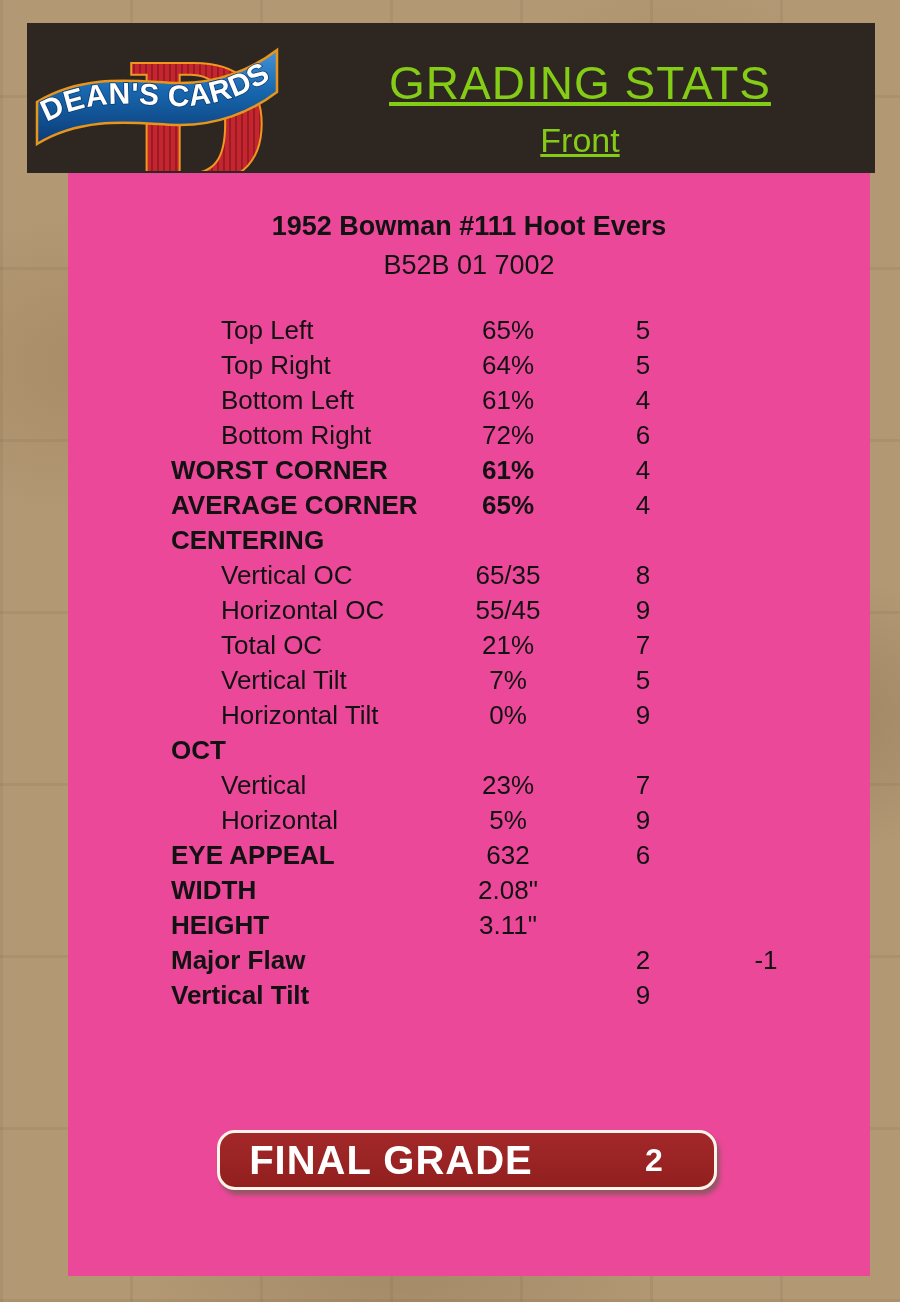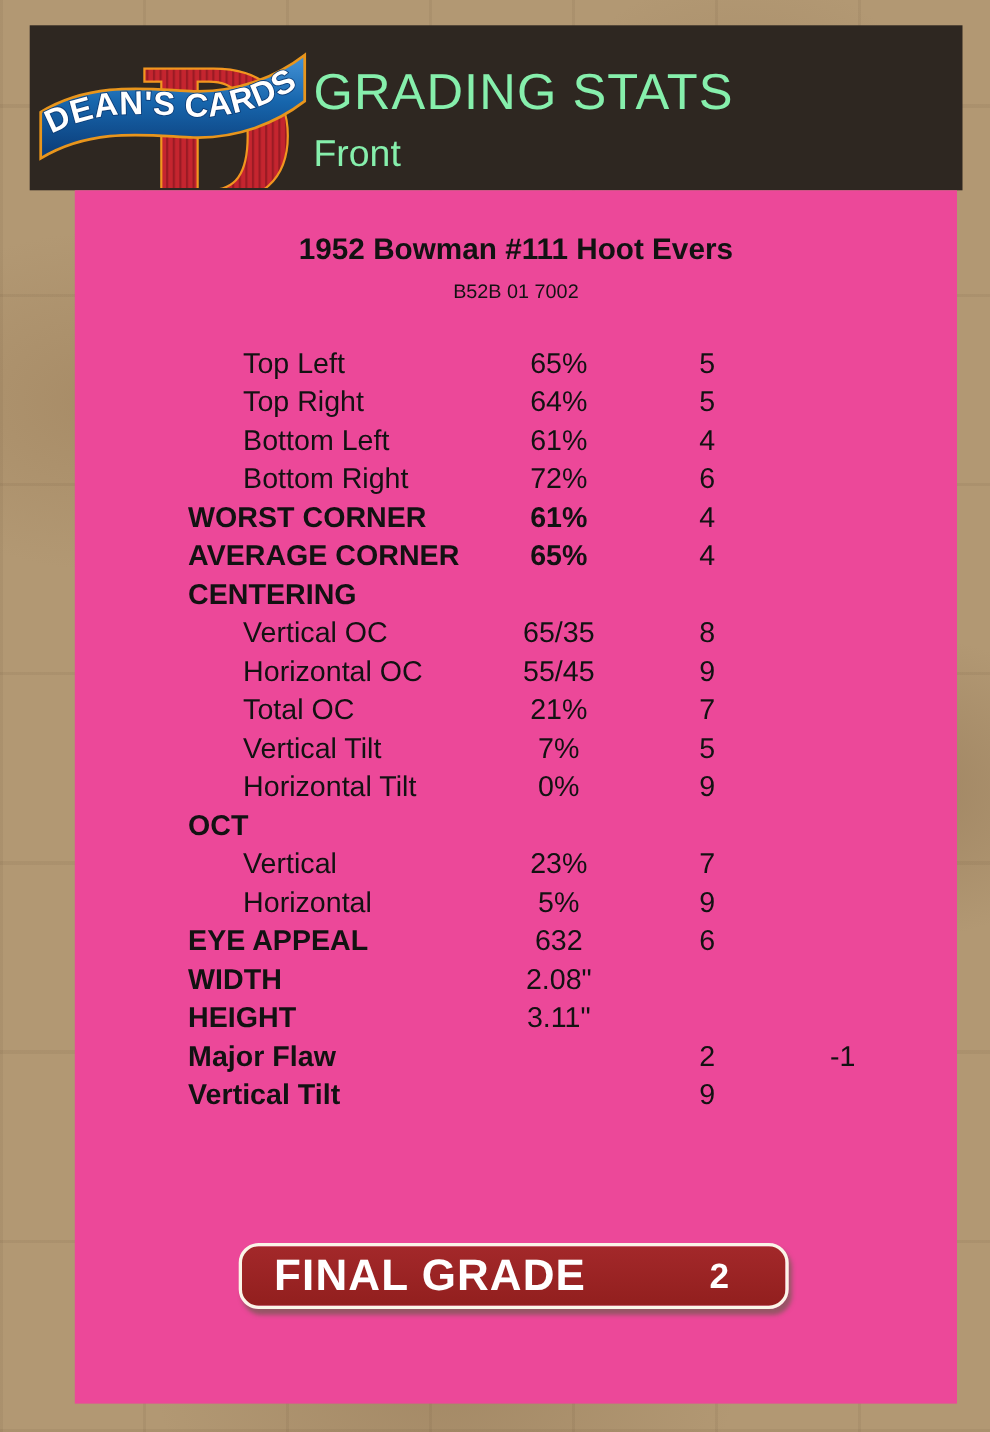--- a/index.html
+++ b/index.html
@@ -13,29 +13,29 @@
       radial-gradient(ellipse 300px 220px at 10% 28%, rgba(155,125,88,.45), transparent 70%),
       radial-gradient(ellipse 280px 200px at 90% 55%, rgba(128,100,70,.38), transparent 70%),
       radial-gradient(ellipse 380px 260px at 45% 96%, rgba(140,112,80,.38), transparent 70%),
       radial-gradient(ellipse 240px 180px at 75% 8%, rgba(150,122,88,.35), transparent 70%);
   }
   .header-band{
     position:absolute;left:27px;top:23px;width:848px;height:150px;
     background:#2e2721;display:flex;align-items:stretch;
   }
   .logo{width:258px;display:flex;align-items:center;justify-content:center;}
-  .header-titles{flex:1;text-align:left;color:#86efac;}
+  .header-titles{flex:1;text-align:center;color:#84cc16;text-decoration:underline;}
   .header-title{margin-top:34px;font-size:46px;line-height:52px;letter-spacing:1px;}
   .header-subtitle{margin-top:8px;font-size:34px;line-height:46px;}
   .panel{
     position:absolute;left:68px;top:173px;width:802px;height:1103px;
     background:#ec4899;color:#121212;
   }
   .card-title{margin-top:37px;text-align:center;font-size:27px;font-weight:bold;line-height:33px;}
-  .card-serial{margin-top:6px;text-align:center;font-size:18px;line-height:33px;}
+  .card-serial{margin-top:6px;text-align:center;font-size:27px;line-height:33px;}
   .gtable{position:absolute;top:140px;left:0;right:0;font-size:26px;}
   .trow{
     display:grid;grid-template-columns:282px 110px 160px 86px;
     padding-left:103px;height:35px;align-items:center;
   }
   .trow.gap{margin-top:0;}
   .cell{white-space:nowrap;}
   .c-value,.c-grade,.c-pm{text-align:center;}
   .header-row .cell{font-weight:bold;}
   .trow.section .c-label{font-weight:bold;}

